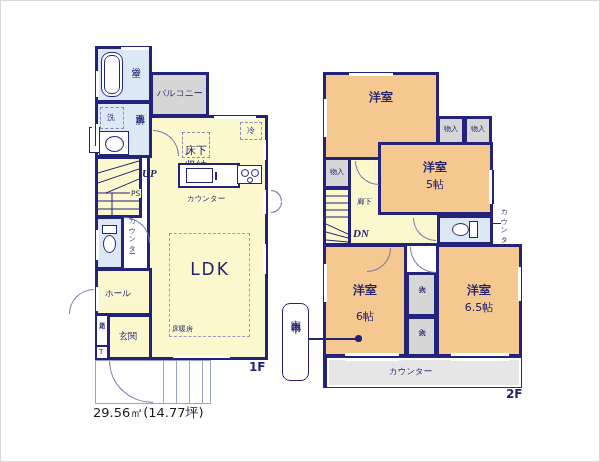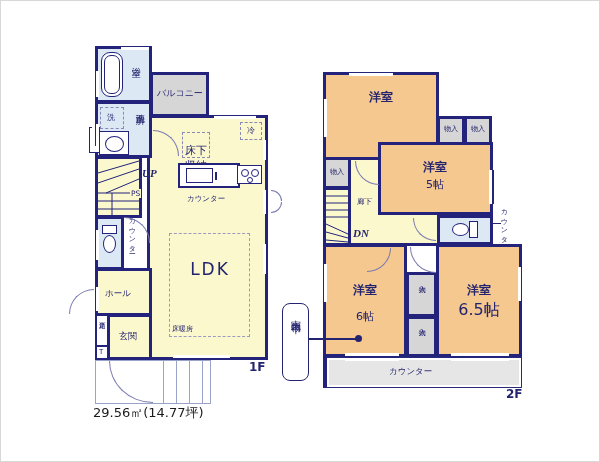--- a/index.html
+++ b/index.html
@@ -140,21 +140,21 @@
     <div style="font-size:11px;margin-top:1px;">5帖</div>
   </div>
   <div class="room orange" style="left:322px;top:243px;width:84px;height:113px;"></div>
   <div class="rlabel" style="left:324px;top:281px;width:80px;">
     <div style="font-size:12px;font-weight:bold;">洋室</div>
     <div style="font-size:11px;margin-top:10px;">6帖</div>
   </div>
   <div class="room orange" style="left:435px;top:243px;width:86px;height:113px;"></div>
   <div class="rlabel" style="left:438px;top:281px;width:80px;">
     <div style="font-size:12px;font-weight:bold;">洋室</div>
-    <div style="font-size:16px;margin-top:1px;">6.5帖</div>
+    <div style="font-size:11px;margin-top:1px;">6.5帖</div>
   </div>
 
   <div class="room gray" style="left:436px;top:115px;width:28px;height:29px;"></div>
   <div class="lbl" style="left:443px;top:124px;font-size:7px;">物入</div>
   <div class="room gray" style="left:463px;top:115px;width:28px;height:29px;"></div>
   <div class="lbl" style="left:470px;top:124px;font-size:7px;">物入</div>
   <div class="room gray" style="left:322px;top:156px;width:28px;height:32px;"></div>
   <div class="lbl" style="left:329px;top:167px;font-size:7px;">物入</div>
   <div class="room gray" style="left:405px;top:271px;width:31px;height:45px;"></div>
   <div class="lbl v" style="left:416px;top:279px;height:30px;font-size:7px;letter-spacing:0;">物入</div>

